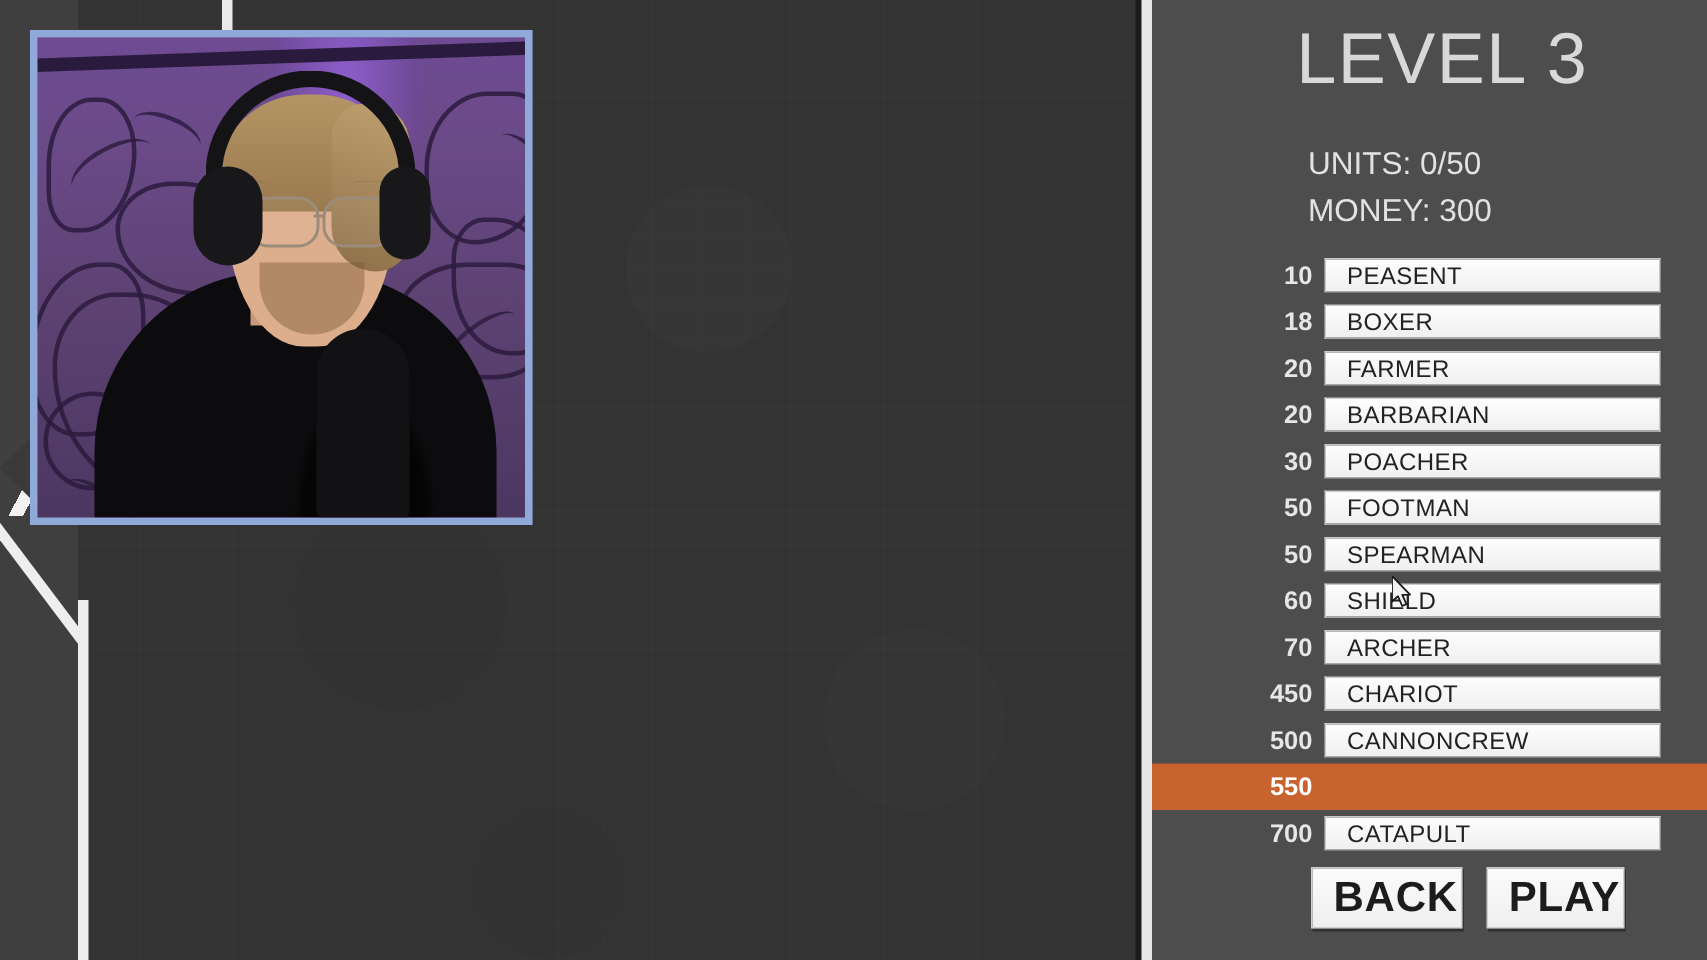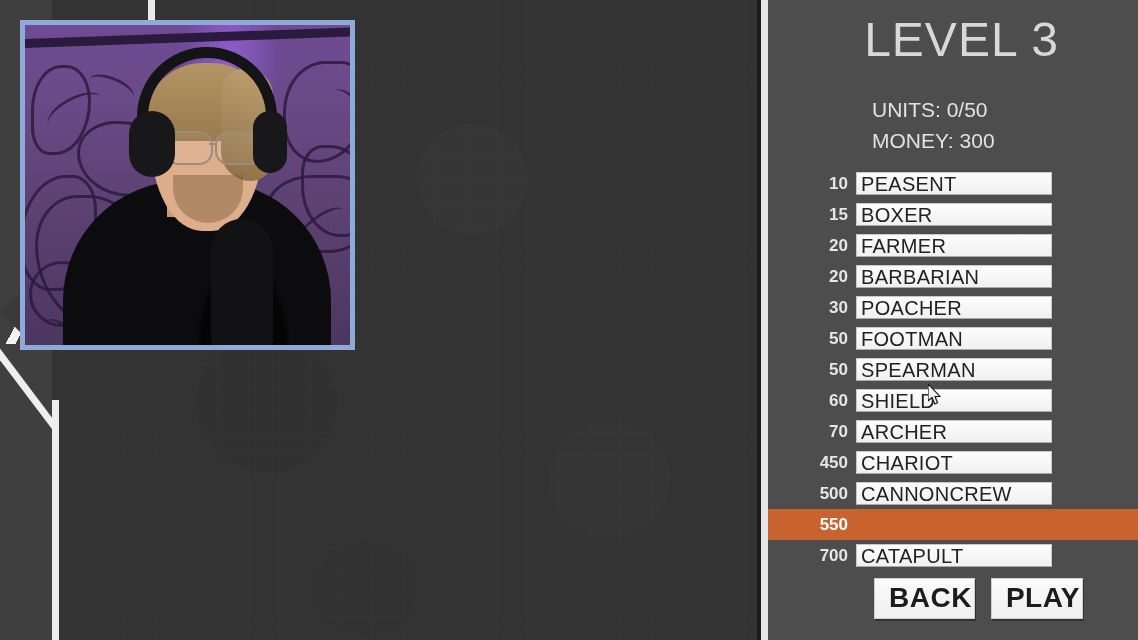--- a/index.html
+++ b/index.html
@@ -285,44 +285,44 @@
   .unit-row {
     position: relative;
     height: 31px;
     display: flex;
     align-items: center;
   }
   .unit-row.selected {
     background: #c8622e;
   }
   .unit-cost {
-    width: 88px;
+    width: 115px;
     text-align: right;
     padding-right: 8px;
     font-size: 17px;
     font-weight: bold;
     color: #e6e6e6;
     box-sizing: border-box;
     flex: 0 0 auto;
   }
   .unit-row.selected .unit-cost {
     color: #ffffff;
   }
   .unit-name {
     flex: 0 0 auto;
-    width: 196px;
+    width: 224px;
     height: 23px;
     line-height: 23px;
     background: linear-gradient(180deg, #fdfdfd 0%, #f0f0f0 100%);
     border: 1px solid #c9c9c9;
     border-bottom-color: #a9a9a9;
     box-sizing: border-box;
     color: #222222;
-    font-size: 20px;
-    padding-left: 4px;
+    font-size: 16px;
+    padding-left: 14px;
     letter-spacing: .3px;
     white-space: nowrap;
     overflow: hidden;
   }
   .unit-row.selected .unit-name {
     background: linear-gradient(180deg, #fffaf4 0%, #fdf1e4 100%);
     border-color: #e6c7ad;
   }
 
   
@@ -422,21 +422,21 @@
       <div class="stat-line">UNITS: 0/50</div>
       <div class="stat-line">MONEY: 300</div>
     </div>
 
     <div id="unit-list">
       <div class="unit-row">
         <span class="unit-cost">10</span>
         <span class="unit-name">PEASENT</span>
       </div>
       <div class="unit-row">
-        <span class="unit-cost">15</span>
+        <span class="unit-cost">18</span>
         <span class="unit-name">BOXER</span>
       </div>
       <div class="unit-row">
         <span class="unit-cost">20</span>
         <span class="unit-name">FARMER</span>
       </div>
       <div class="unit-row">
         <span class="unit-cost">20</span>
         <span class="unit-name">BARBARIAN</span>
       </div>

